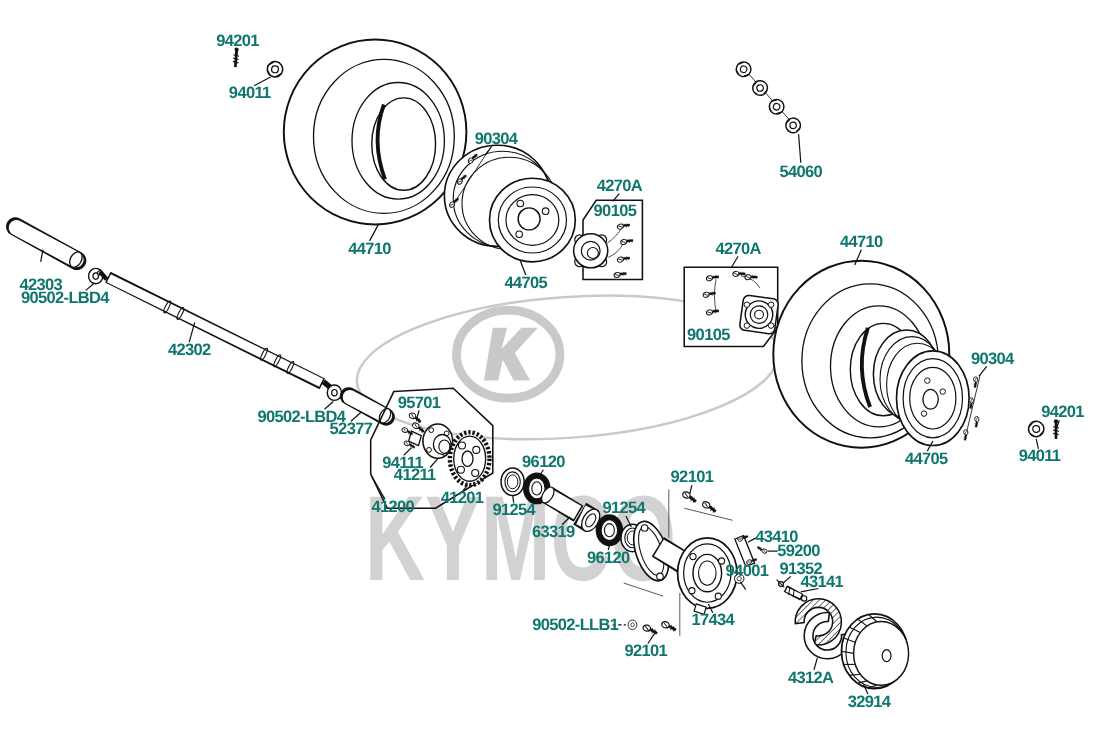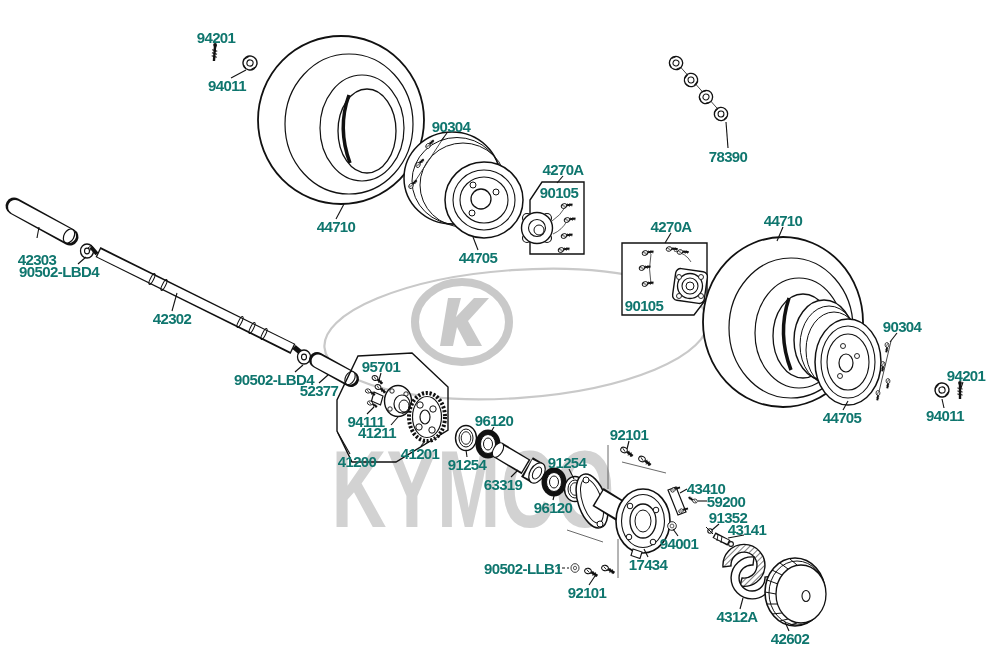--- a/index.html
+++ b/index.html
@@ -371,47 +371,47 @@
 </svg>
 
 <div>
   <span class="plabel" style="left:216px;top:37px">94201</span>
   <span class="plabel" style="left:227px;top:85px">94011</span>
   <span class="plabel" style="left:336px;top:226px">44710</span>
   <span class="plabel" style="left:451px;top:126px">90304</span>
   <span class="plabel" style="left:478px;top:257px">44705</span>
   <span class="plabel" style="left:563px;top:169px">4270A</span>
   <span class="plabel" style="left:559px;top:192px">90105</span>
-  <span class="plabel" style="left:728px;top:156px">78390</span>
+  <span class="plabel" style="left:728px;top:156px">54060</span>
   <span class="plabel" style="left:37px;top:259px">42303</span>
   <span class="plabel" style="left:59px;top:271px">90502-LBD4</span>
   <span class="plabel" style="left:172px;top:318px">42302</span>
   <span class="plabel" style="left:274px;top:379px">90502-LBD4</span>
   <span class="plabel" style="left:319px;top:390px">52377</span>
   <span class="plabel" style="left:381px;top:366px">95701</span>
   <span class="plabel" style="left:366px;top:421px">94111</span>
   <span class="plabel" style="left:377px;top:432px">41211</span>
   <span class="plabel" style="left:357px;top:461px">41200</span>
   <span class="plabel" style="left:420px;top:453px">41201</span>
   <span class="plabel" style="left:494px;top:420px">96120</span>
   <span class="plabel" style="left:467px;top:464px">91254</span>
   <span class="plabel" style="left:503px;top:484px">63319</span>
   <span class="plabel" style="left:567px;top:462px">91254</span>
   <span class="plabel" style="left:553px;top:507px">96120</span>
   <span class="plabel" style="left:629px;top:434px">92101</span>
   <span class="plabel" style="left:706px;top:488px">43410</span>
   <span class="plabel" style="left:726px;top:501px">59200</span>
   <span class="plabel" style="left:728px;top:517px">91352</span>
   <span class="plabel" style="left:747px;top:529px">43141</span>
-  <span class="plabel" style="left:679px;top:543px">94001</span>
+  <span class="plabel" style="left:679px;top:519px">94001</span>
   <span class="plabel" style="left:648px;top:564px">17434</span>
   <span class="plabel" style="left:523px;top:568px">90502-LLB1</span>
   <span class="plabel" style="left:587px;top:592px">92101</span>
   <span class="plabel" style="left:737px;top:616px">4312A</span>
-  <span class="plabel" style="left:790px;top:638px">42602</span>
+  <span class="plabel" style="left:790px;top:638px">32914</span>
   <span class="plabel" style="left:671px;top:226px">4270A</span>
   <span class="plabel" style="left:644px;top:305px">90105</span>
   <span class="plabel" style="left:783px;top:220px">44710</span>
   <span class="plabel" style="left:902px;top:326px">90304</span>
   <span class="plabel" style="left:842px;top:417px">44705</span>
   <span class="plabel" style="left:966px;top:375px">94201</span>
   <span class="plabel" style="left:945px;top:415px">94011</span>
 </div>
 </div>
 

